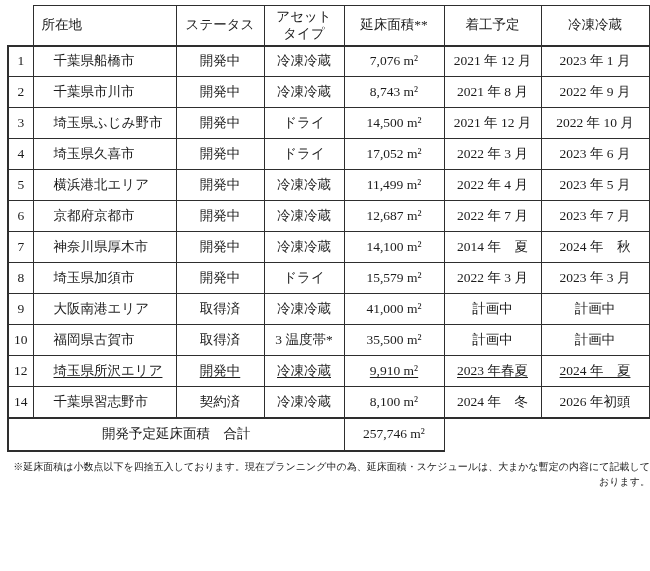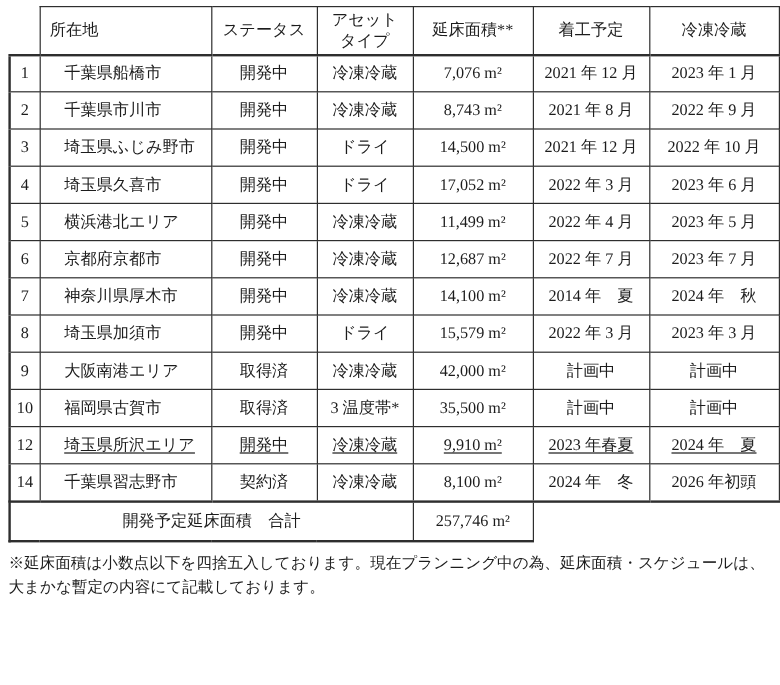--- a/index.html
+++ b/index.html
@@ -48,23 +48,24 @@
   tr.u td:not(.c-index) { text-decoration: underline; text-underline-offset: 2px; }
 
   tfoot td { height: 33px; border-bottom: 2px solid #2e2e2e; }
   tfoot td.total-label { border-left: 2px solid #2e2e2e; text-align: center; }
   tfoot td.total-area { text-align: center; margin-top: 44px; }
   tfoot td.empty-cell { border: none; }
 
   .footnote {
     width: 643px;
     margin-top: 7px;
-    font-size: 13px;
+    font-size: 10px;
     line-height: 1.55;
     white-space: normal;
+    text-align: right;
   }
 </style>
 </head>
 <body>
 
 <div class="page">
   <table class="facility">
     <colgroup>
       <col style="width:25px">
         <col style="width:143px">
@@ -156,21 +157,21 @@
           <td class="c-asset_type">ドライ</td>
           <td class="c-area">15,579 m²</td>
           <td class="c-start">2022 年 3 月</td>
           <td class="c-completion">2023 年 3 月</td>
         </tr>
         <tr>
           <td class="c-index">9</td>
           <td class="c-location">大阪南港エリア</td>
           <td class="c-status">取得済</td>
           <td class="c-asset_type">冷凍冷蔵</td>
-          <td class="c-area">42,000 m²</td>
+          <td class="c-area">41,000 m²</td>
           <td class="c-start">計画中</td>
           <td class="c-completion">計画中</td>
         </tr>
         <tr>
           <td class="c-index">10</td>
           <td class="c-location">福岡県古賀市</td>
           <td class="c-status">取得済</td>
           <td class="c-asset_type">3 温度帯*</td>
           <td class="c-area">35,500 m²</td>
           <td class="c-start">計画中</td>

